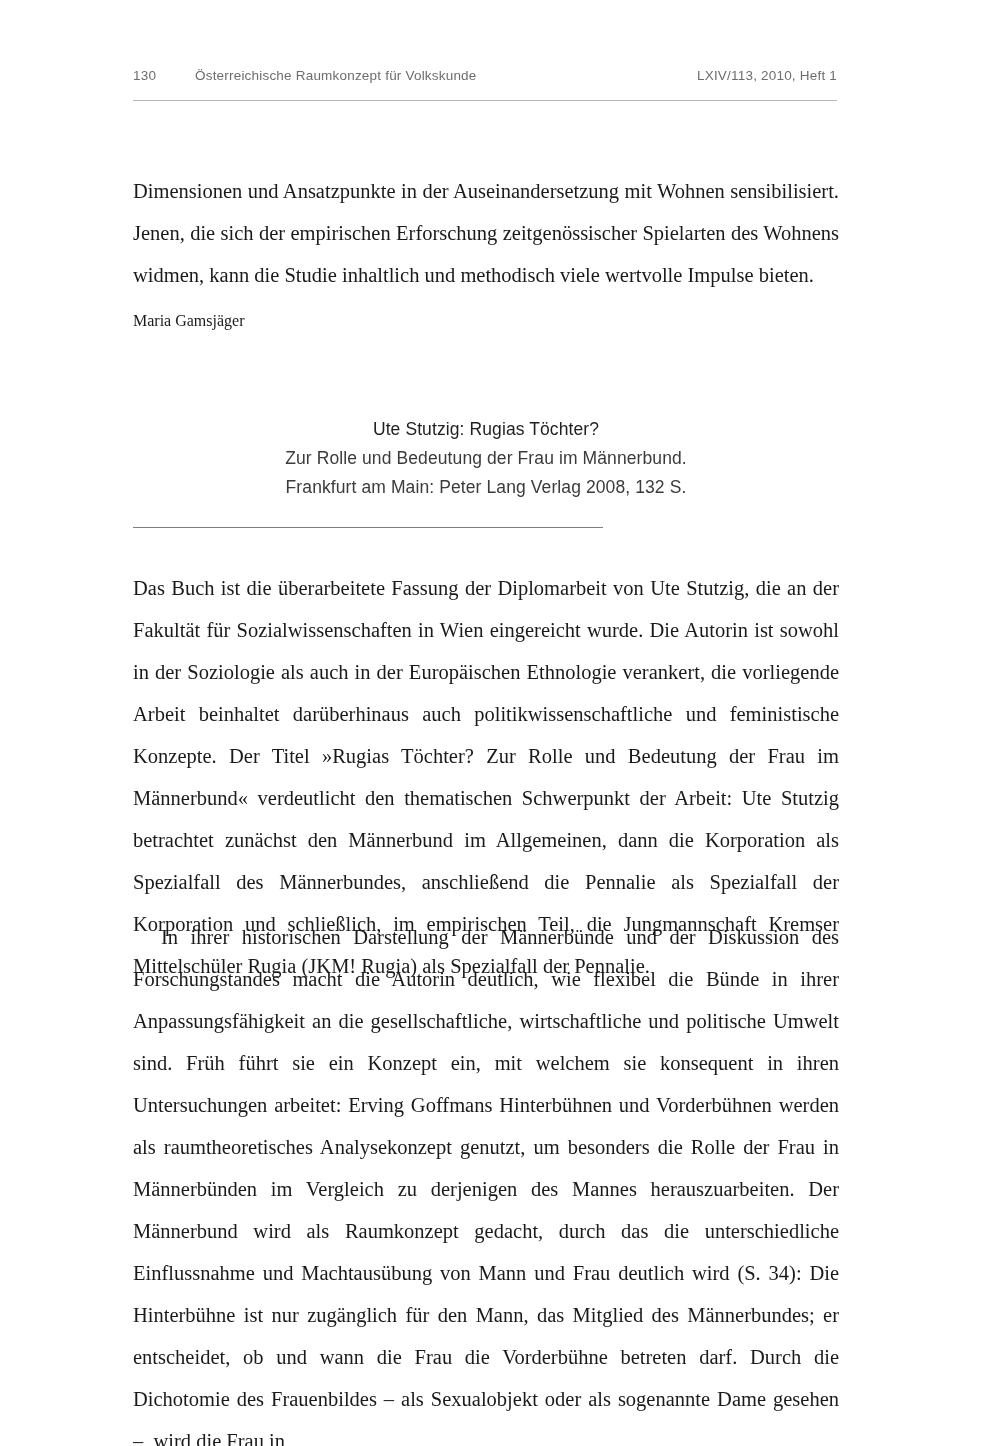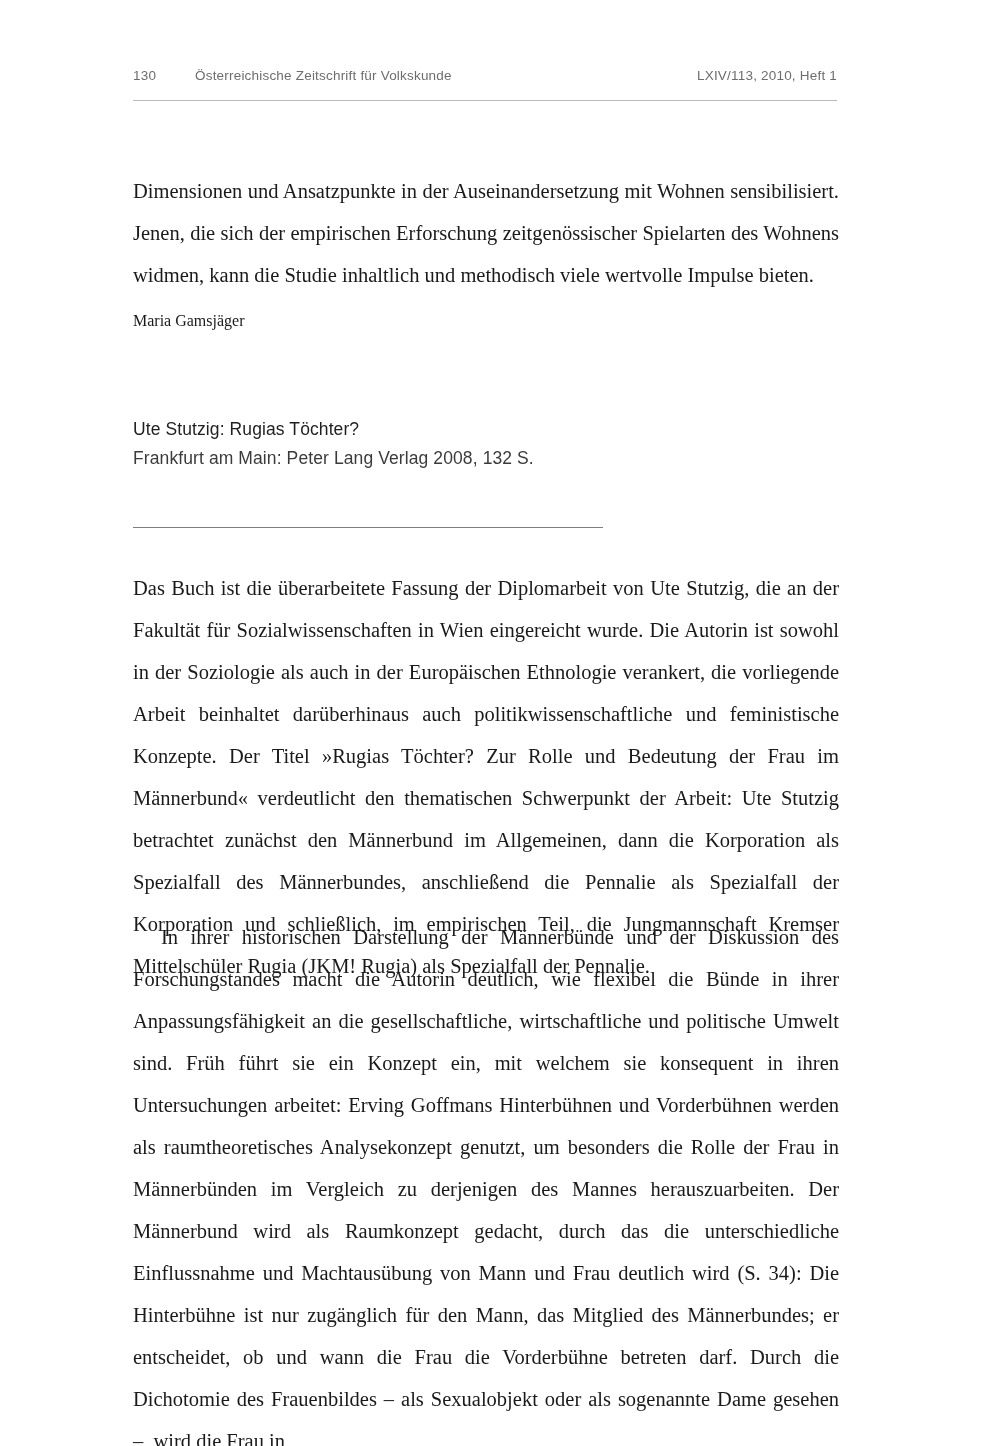--- a/index.html
+++ b/index.html
@@ -82,54 +82,56 @@
 
   
   .review-head {
     font-family: "Liberation Sans", sans-serif;
     color: #3b3b3b;
   }
   .review-head .line {
     font-size: 17.5px;
     line-height: 29px;
     letter-spacing: 0.1px;
+    text-align: center;
   }
   .review-head .line.title {
     color: #1f1f1f;
   }
   .rule-review {
     position: absolute;
     left: 133px;
     width: 470px;
     height: 1px;
     background: #7e7e7e;
   }
 </style>
 </head>
 <body>
 
 <div class="page">
 
   <div class="runhead">
     <span class="folio">130</span>
-    <span class="journal">Österreichische Zeitschrift für Volkskunde</span>
+    <span class="journal">Österreichische Raumkonzept für Volkskunde</span>
     <span class="issue">LXIV/113, 2010, Heft 1</span>
   </div>
   <div class="rule-head"></div>
 
   <div class="col" style="top:154px;">
     <p class="body">Dimensionen und Ansatzpunkte in der Auseinandersetzung mit Wohnen sensibilisiert. Jenen, die sich der empirischen Erforschung zeitgenössischer Spielarten des Wohnens widmen, kann die Studie inhaltlich und methodisch viele wertvolle Impulse bieten.</p>
   </div>
 
   <div class="col" style="top:290px;">
     <p class="signature">Maria Gamsjäger</p>
   </div>
 
   <div class="col review-head" style="top:399px;">
     <div class="line title">Ute Stutzig: Rugias Töchter?</div>
+    <div class="line">Zur Rolle und Bedeutung der Frau im Männerbund.</div>
     <div class="line">Frankfurt am Main: Peter Lang Verlag 2008, 132 S.</div>
   </div>
 
   <div class="rule-review" style="top:511px;"></div>
 
   <div class="col" style="top:551px;">
     <p class="body">Das Buch ist die überarbeitete Fassung der Diplomarbeit von Ute Stutzig, die an der Fakultät für Sozialwissenschaften in Wien eingereicht wurde. Die Autorin ist sowohl in der Soziologie als auch in der Europäischen Ethnologie verankert, die vorliegende Arbeit beinhaltet darüberhinaus auch politikwissenschaftliche und feministische Konzepte. Der Titel »Rugias Töchter? Zur Rolle und Bedeutung der Frau im Männerbund« verdeutlicht den thematischen Schwerpunkt der Arbeit: Ute Stutzig betrachtet zunächst den Männerbund im Allgemeinen, dann die Korporation als Spezialfall des Männerbundes, anschließend die Pennalie als Spezialfall der Korporation und schließlich, im empirischen Teil, die Jungmannschaft Kremser Mittelschüler Rugia (JKM! Rugia) als Spezialfall der Pennalie.</p>
   </div>
 
   <div class="col" style="top:900px;">

